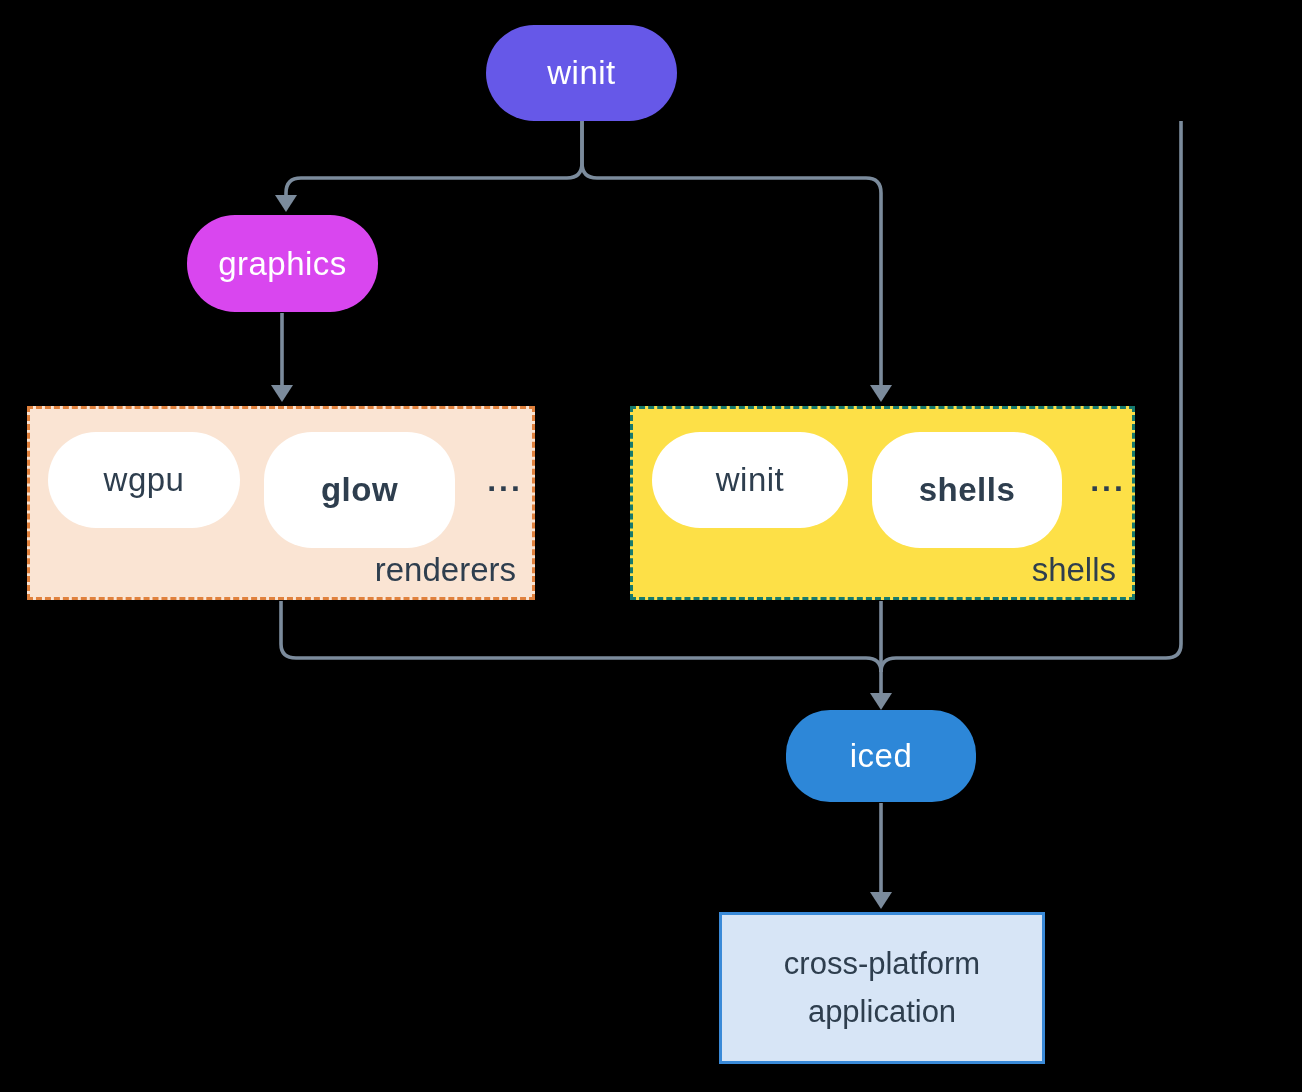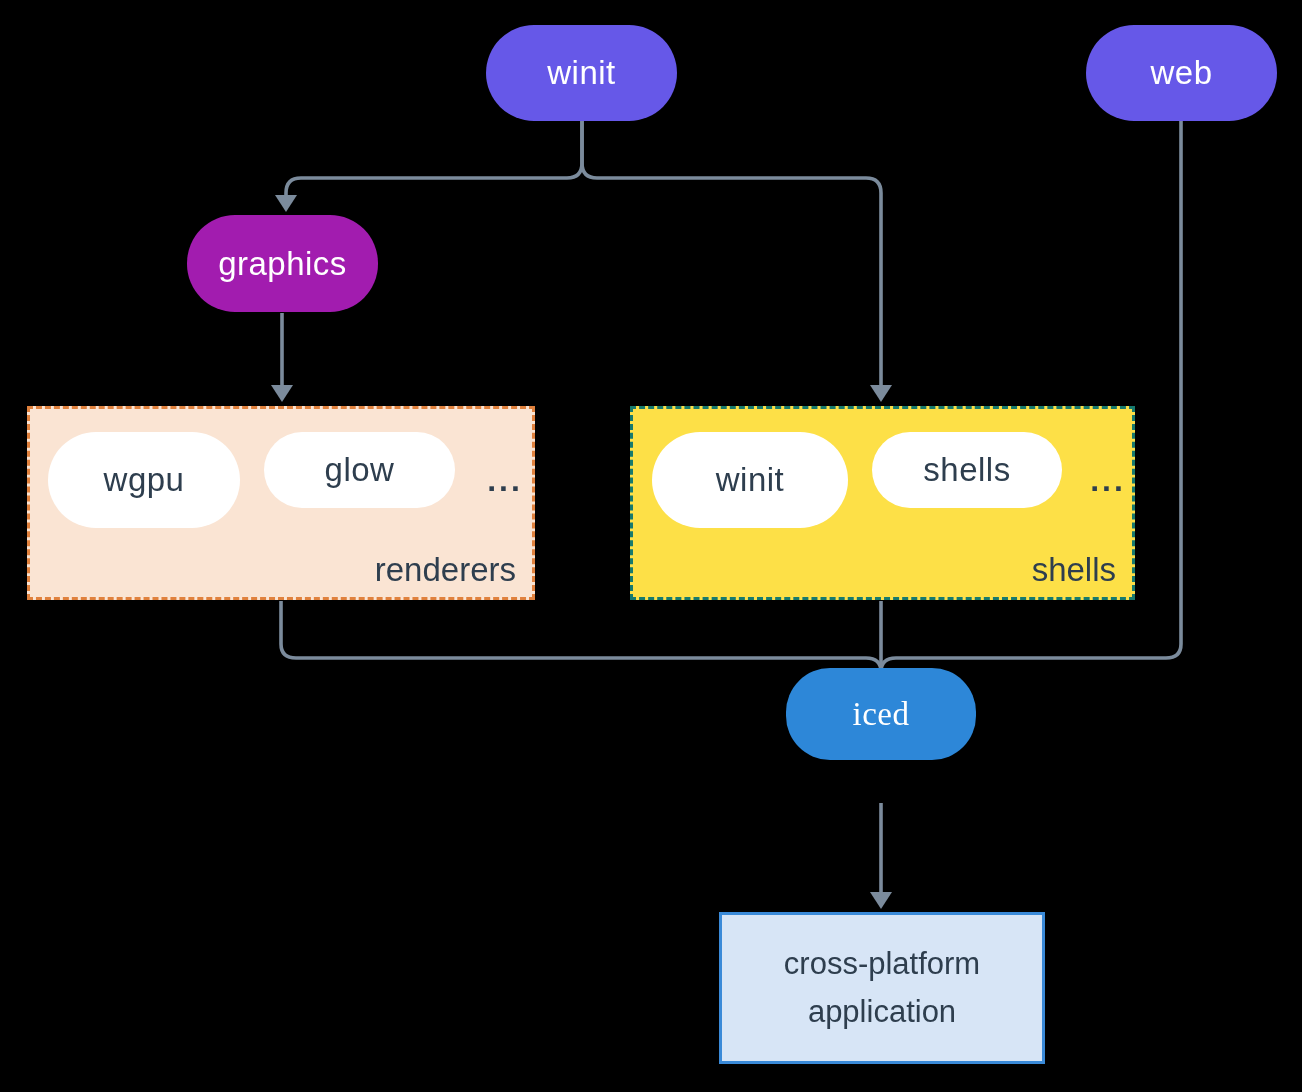--- a/index.html
+++ b/index.html
@@ -26,46 +26,46 @@
     position: absolute;
     display: flex;
     align-items: center;
     justify-content: center;
     border-radius: 48px;
     font-size: 33px;
     letter-spacing: 0.5px;
     box-sizing: border-box;
   }
   .pill.purple { background: #6658e8; color: #ffffff; }
-  .pill.orange { background: #a21caf; color: #ffffff; }
+  .pill.orange { background: #d946ef; color: #ffffff; }
   .pill.blue   { background: #2d87d8; color: #ffffff; border-radius: 44px; }
   .pill.white  { background: #ffffff; color: #2e3e4e; }
 
   .node-native   { left: 486px;  top: 25px;  width: 191px; height: 96px; }
   .node-web      { left: 1086px; top: 25px;  width: 191px; height: 96px; }
   .node-graphics { left: 187px;  top: 215px; width: 191px; height: 97px; }
-  .node-iced     { left: 786px;  top: 668px; width: 190px; height: 92px; font-family: Liberation Serif, serif; }
+  .node-iced     { left: 786px;  top: 710px; width: 190px; height: 92px; }
 
   .group {
     position: absolute;
     box-sizing: border-box;
   }
   .group-renderers {
     left: 27px; top: 406px; width: 508px; height: 194px;
     background: #fae4d3;
     border: 3px dashed #e0813d;
   }
   .group-shells {
     left: 630px; top: 406px; width: 505px; height: 194px;
     background: #fde047;
     border: 3px dashed #177a6e;
   }
   .group .pill { border-radius: 48px; justify-content: center; }
   .g-item-1 { left: 18px;  top: 23px; width: 192px; height: 96px; }
-  .g-item-2 { left: 234px; top: 23px; width: 191px; height: 76px; }
+  .g-item-2 { left: 234px; top: 23px; width: 191px; height: 116px; font-weight: bold; }
   .shells .g-item-1 { left: 19px;  width: 196px; }
   .shells .g-item-2 { left: 239px; width: 190px; }
   .dots {
     position: absolute;
     left: 444px; top: 23px; width: 62px; height: 96px;
     display: flex; align-items: center; justify-content: center;
     font-size: 32px;
     font-weight: 700;
     letter-spacing: 3px;
     color: #2e3e4e;
@@ -114,23 +114,20 @@
       <polygon points="271,385 293,385 282,402"></polygon>
       <polygon points="870,693 892,693 881,710"></polygon>
       <polygon points="870,892 892,892 881,909"></polygon>
     </g>
   </svg>
 
   <div class="pill purple node-native">
     <span>winit</span>
   </div>
 
-  <div class="pill purple node-web">
-    <span>web</span>
-  </div>
 
   <div class="pill orange node-graphics">
     <span>graphics</span>
   </div>
 
   <div class="group group-renderers renderers">
     <div class="pill white g-item-1">
       <span>wgpu</span>
     </div>
     <div class="pill white g-item-2">

